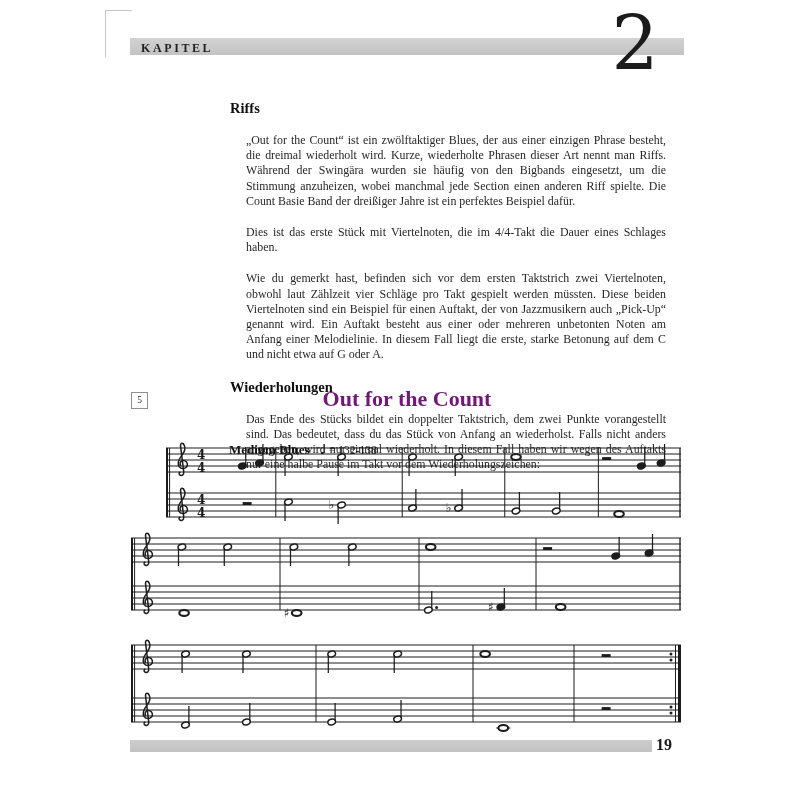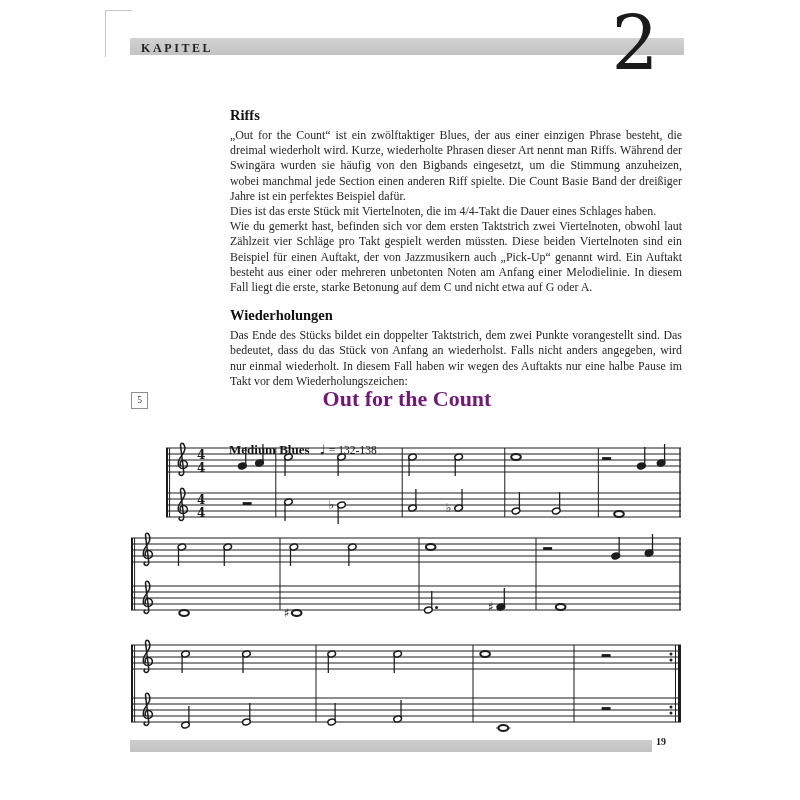--- a/index.html
+++ b/index.html
@@ -10,33 +10,33 @@
   .abs{position:absolute;}
   .edge{background:#c6c6c6;}
   #chapter-bar{left:130px;top:38px;width:554px;height:17px;
     background:linear-gradient(180deg,#d2d2d2,#c3c3c3);}
   #kapitel-label{left:141px;top:41px;font-size:12px;font-weight:bold;
     letter-spacing:2.6px;color:#222;}
   #chapter-number{left:610px;top:6px;width:50px;text-align:center;
     font-family:"DejaVu Serif",serif;font-size:74px;line-height:1;color:#1b1b1b;}
   #text-column{left:230px;top:94px;width:452px;}
   #text-column h3{font-size:14.5px;margin:12px 0 4px 0;color:#101010;}
-  #text-column h3.first{margin-top:13px;}
-  #text-column p{font-size:11.9px;line-height:15.2px;margin:0;text-align:justify;color:#272727;}
+  #text-column h3.first{margin-top:6px;}
+  #text-column p{font-size:11.9px;line-height:15.2px;margin:16px;text-align:justify;color:#272727;}
   #track-box{left:131px;top:392px;width:15px;height:15px;border:1px solid #8f8f8f;
     font-size:9.5px;line-height:15px;text-align:center;color:#333;}
   #piece-title{left:130px;top:386px;width:554px;text-align:center;
     font-size:22px;font-weight:bold;color:#701a75;}
   #tempo-line{left:229px;top:442px;font-size:13px;color:#111;}
   #tempo-style{font-weight:bold;}
   #tempo-note{font-family:"DejaVu Sans",sans-serif;font-size:13px;padding-left:10px;}
   #tempo-value{font-size:11.5px;margin-top:13px;}
   #footer-bar{left:130px;top:740px;width:522px;height:12px;
     background:linear-gradient(180deg,#cdcdcd,#c2c2c2);}
-  #page-number{left:656px;top:736px;font-size:10px;font-weight:bold;color:#1a1a1a;}
+  #page-number{left:656px;top:736px;font-size:16px;font-weight:bold;color:#1a1a1a;}
   #corner-h{left:105px;top:10px;width:27px;height:1px;}
   #corner-v{left:105px;top:10px;width:1px;height:47px;}
   #score-host{left:0;top:0;width:800px;height:800px;}
   #score-host svg{position:absolute;}
 </style>
 </head>
 <body>
 
 <div class="abs edge" id="corner-h"></div>
 <div class="abs edge" id="corner-v"></div>

